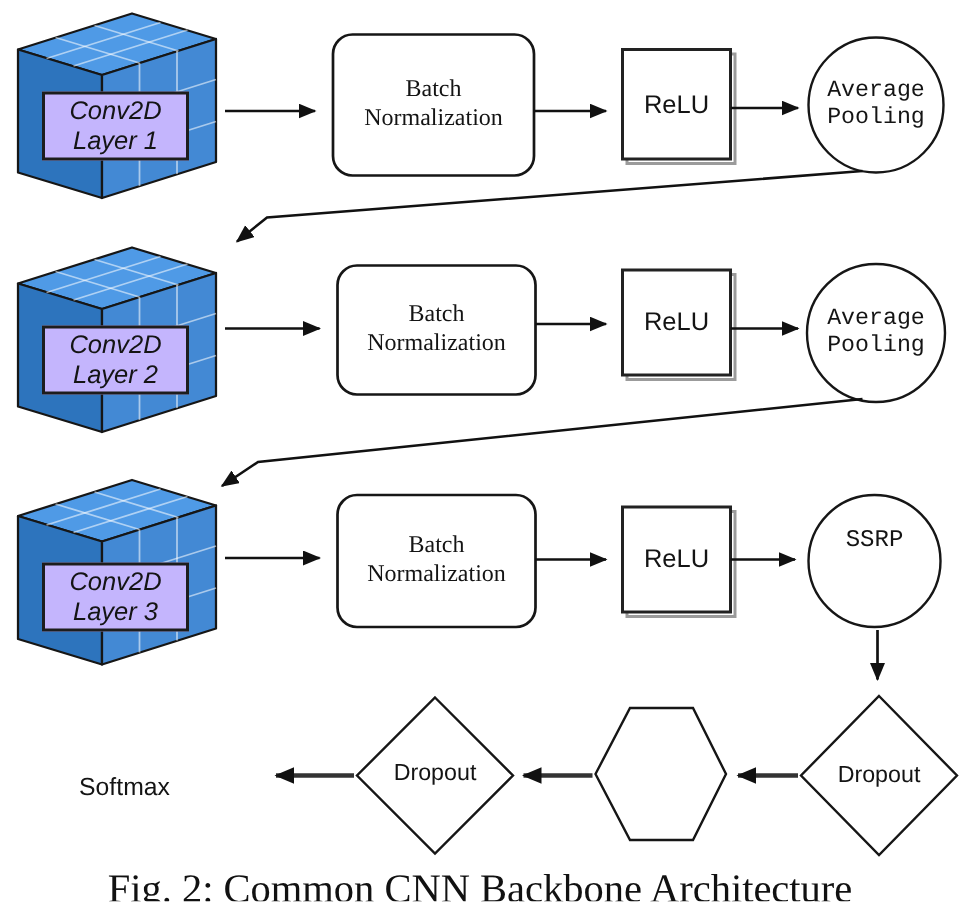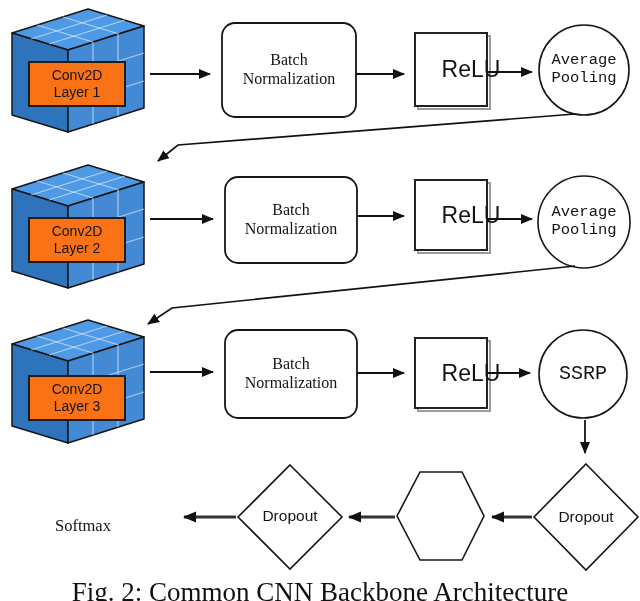--- a/index.html
+++ b/index.html
@@ -7,27 +7,27 @@
     position:relative;width:640px;height:601px;background:#ffffff;
     overflow:hidden;font-family:"Liberation Sans",sans-serif;color:#141414;
   }
   .stage svg{position:absolute;left:0;top:0;}
   .lbl{
     position:absolute;display:flex;align-items:center;justify-content:center;
     text-align:center;white-space:pre-line;line-height:1.16;color:#141414;
     pointer-events:none;
   }
   .conv-lbl{
-    background:#f97316;border:2px solid #1d1d1d;font-size:14px;line-height:1.2;
+    background:#c4b5fd;border:2px solid #1d1d1d;font-size:17px;line-height:1.2;font-style:italic;
   }
   .batch-lbl{font-size:16px;font-family:Liberation Serif, serif;}
-  .relu-lbl{font-size:23px;margin-left:20px;}
+  .relu-lbl{font-size:17px;}
   .pool-lbl{font-size:15.5px;font-family:Liberation Mono, monospace;}
   .diamond-lbl{font-size:15.5px;}
-  .softmax-lbl{font-size:16.5px;font-family:Liberation Serif, serif;}
+  .softmax-lbl{font-size:16.5px;}
   .caption{
     position:absolute;left:0;top:577px;width:640px;text-align:center;
     font-family:"Liberation Serif",serif;font-size:27px;color:#111;
   }
 </style>
 </head>
 <body>
 
 <div class="stage">
 
@@ -115,20 +115,20 @@
 Normalization</div>
   <div class="lbl relu-lbl" style="left:415px;top:180px;width:72px;height:70px;">ReLU</div>
   <div class="lbl pool-lbl" style="left:539px;top:177px;width:90px;height:90px;">Average
 Pooling</div>
 
   <div class="lbl conv-lbl" style="left:28px;top:375px;width:94px;height:42px;">Conv2D
 Layer 3</div>
   <div class="lbl batch-lbl" style="left:225px;top:330px;width:132px;height:88px;">Batch
 Normalization</div>
   <div class="lbl relu-lbl" style="left:415px;top:338px;width:72px;height:70px;">ReLU</div>
-  <div class="lbl pool-lbl" style="left:539px;top:330px;width:88px;height:88px;font-size:20px;">SSRP</div>
+  <div class="lbl pool-lbl" style="left:539px;top:316px;width:88px;height:88px;font-size:16px;">SSRP</div>
 
   <div class="lbl diamond-lbl" style="left:534px;top:464px;width:104px;height:106px;">Dropout</div>
   <div class="lbl diamond-lbl" style="left:238px;top:463px;width:104px;height:106px;">Dropout</div>
   <div class="lbl softmax-lbl" style="left:36px;top:510px;width:94px;height:32px;">Softmax</div>
 
   <div class="caption">Fig. 2: Common CNN Backbone Architecture</div>
 </div>
 
 </body></html>

